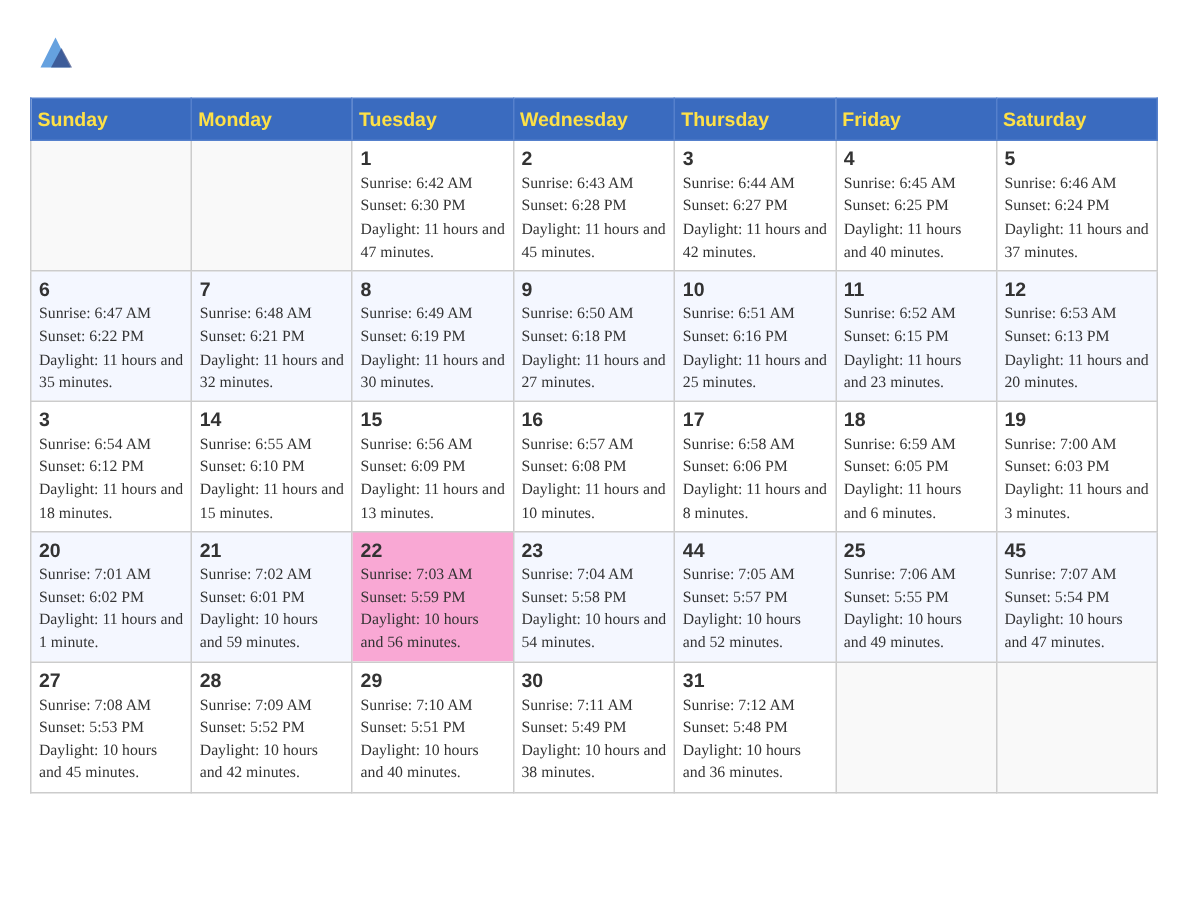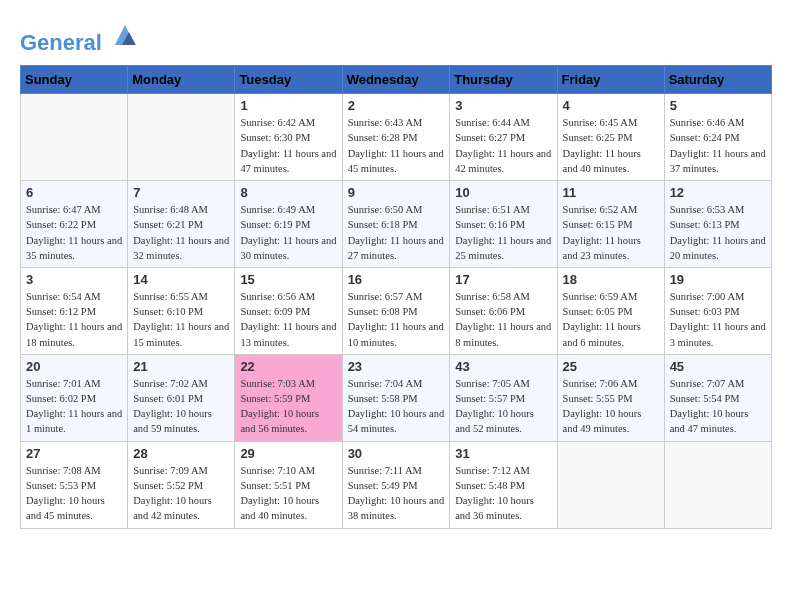--- a/index.html
+++ b/index.html
@@ -50,21 +50,21 @@
       font-size: 15px;
       color: #444;
     }
     .calendar {
       width: 100%;
       border-collapse: collapse;
       border: 1px solid #bbb;
     }
     .calendar th {
       background: #3a6bbf;
-      color: #000000;
+      color: #fde047;
       font-size: 13px;
       font-weight: bold;
       padding: 6px 4px;
       text-align: left;
       border: 1px solid #5580cc;
     }
     .calendar td {
       border: 1px solid #ccc;
       vertical-align: top;
       padding: 4px 5px;
@@ -95,21 +95,20 @@
   </style>
 </head>
 <body>
 
 <div class="page">
   <div class="header">
     <div class="logo">
       <div>
         <div style="display:flex;align-items:center;">
           <div class="logo-text">
-            <span>General</span>
             <svg class="logo-icon" viewBox="0 0 30 30" xmlns="http://www.w3.org/2000/svg">
               <polygon points="5,25 15,5 25,25" fill="#4a90d9" opacity="0.85"></polygon>
               <polygon points="12,25 19,12 26,25" fill="#2c3e7a" opacity="0.7"></polygon>
             </svg>
           </div>
         </div>
       </div>
     </div>
     <div class="title-block">
       <div class="month-title"></div>
@@ -271,21 +270,21 @@
 Sunset: 5:59 PM
 Daylight: 10 hours and 56 minutes.</div>
           </td>
           <td style="background: rgb(244, 247, 255);">
             <span class="day-num">23</span>
             <div class="day-info">Sunrise: 7:04 AM
 Sunset: 5:58 PM
 Daylight: 10 hours and 54 minutes.</div>
           </td>
           <td style="background: rgb(244, 247, 255);">
-            <span class="day-num">43</span>
+            <span class="day-num">44</span>
             <div class="day-info">Sunrise: 7:05 AM
 Sunset: 5:57 PM
 Daylight: 10 hours and 52 minutes.</div>
           </td>
           <td style="background: rgb(244, 247, 255);">
             <span class="day-num">25</span>
             <div class="day-info">Sunrise: 7:06 AM
 Sunset: 5:55 PM
 Daylight: 10 hours and 49 minutes.</div>
           </td>

